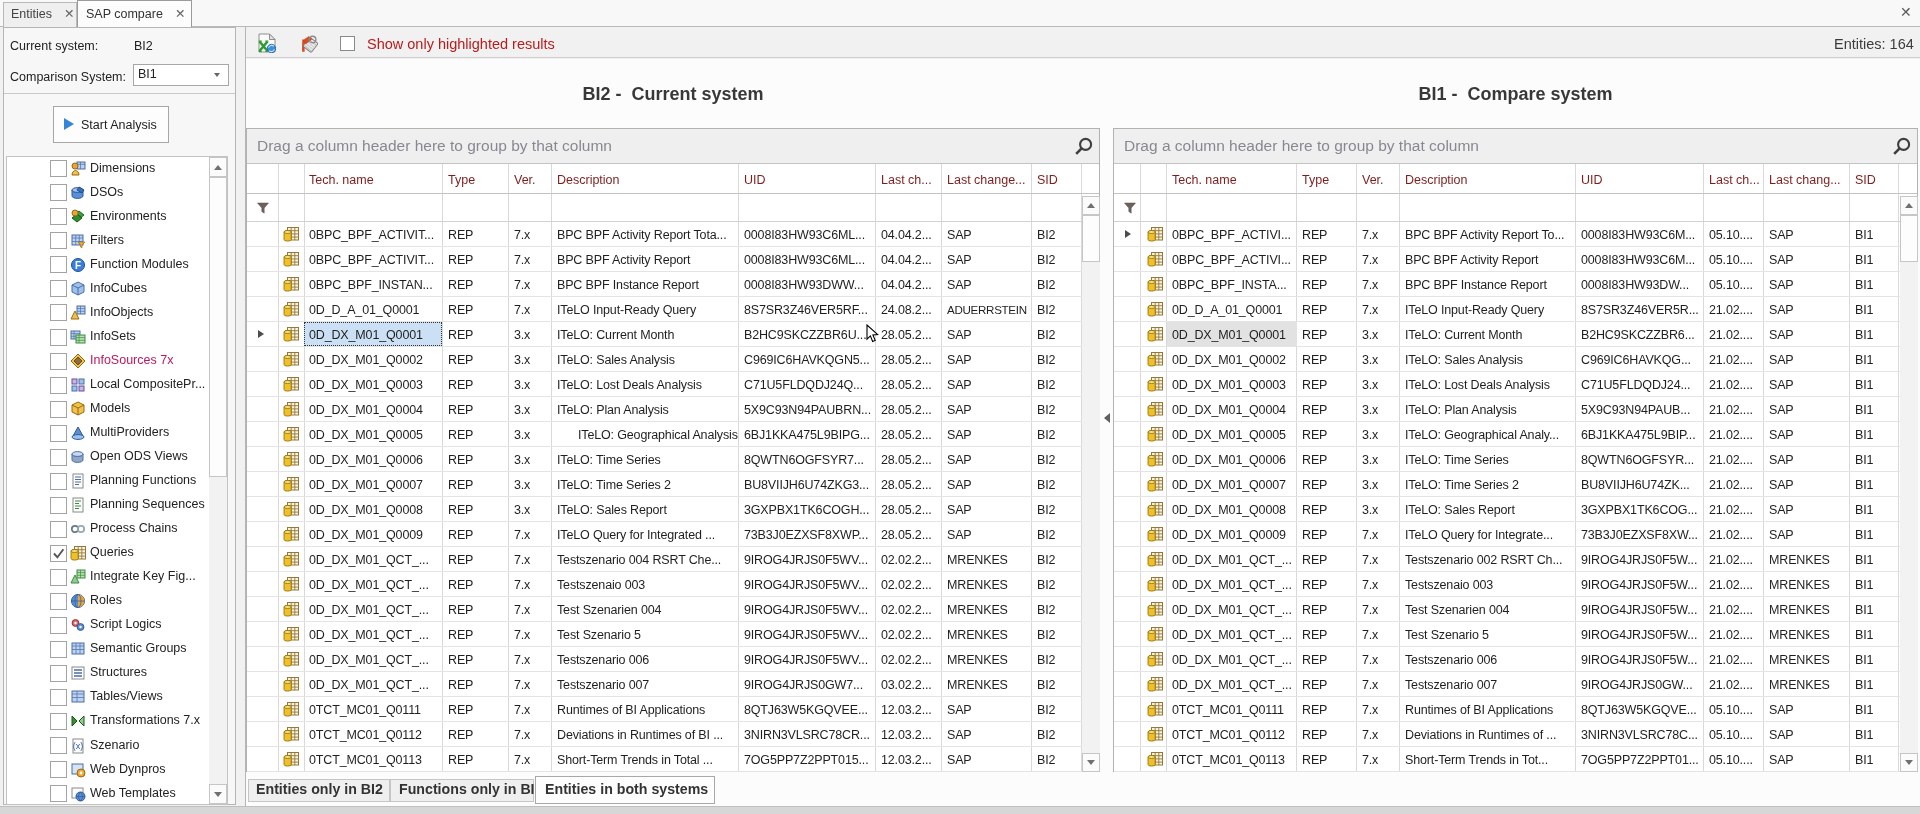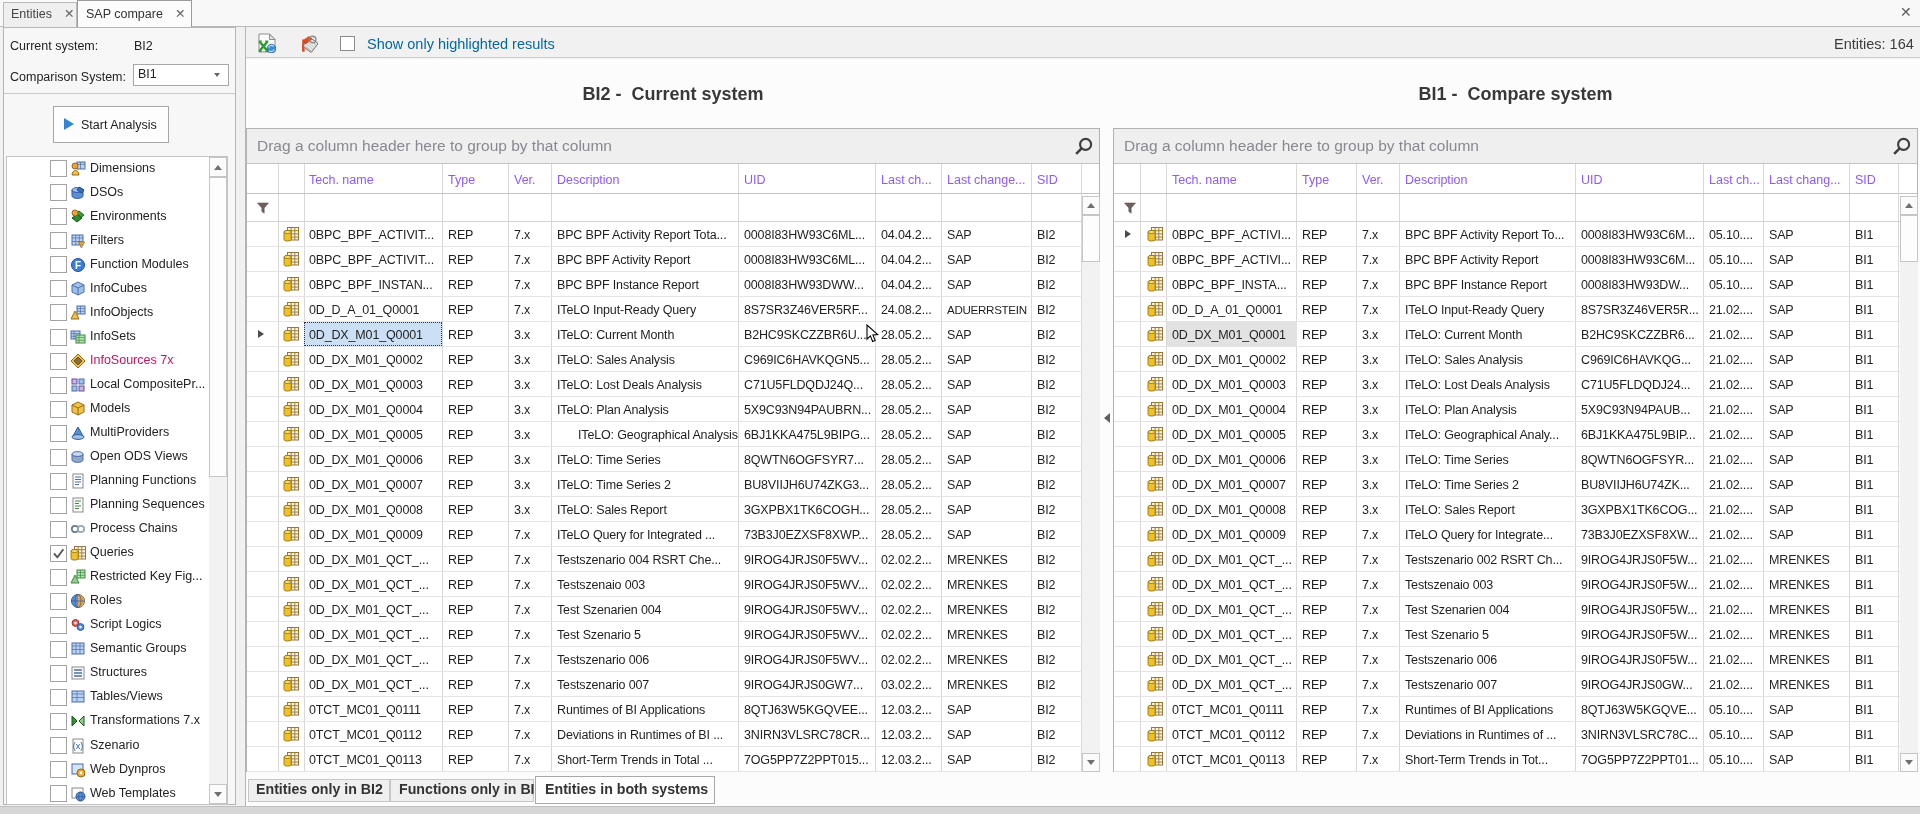--- a/index.html
+++ b/index.html
@@ -1,21 +1,21 @@
 <!DOCTYPE html>
 <html><head><meta charset="utf-8"><title>SAP compare</title>
 <style>
 *{margin:0;padding:0;box-sizing:border-box}
 body{width:1920px;height:814px;position:relative;overflow:hidden;background:#f1f1f1;
  font-family:"Liberation Sans",sans-serif;font-size:12.5px;color:#1f1f1f}
 .a{position:absolute}
 .nw{white-space:nowrap}
 .vl{position:absolute;width:1px;background:#d9d9d9}
 .hl{position:absolute;height:1px;background:#e4e4e4}
-.hd{color:#8b5cf6}
+.hd{color:#7f1d1d}
 .ic{position:absolute;width:16px;height:16px}
 </style></head><body>
 <svg width="0" height="0" style="position:absolute">
 <defs>
 <symbol id="q" viewBox="0 0 16 16">
  <rect x="4.5" y="1.5" width="11" height="12.5" fill="#fbf4df" stroke="#96763a" stroke-width="1"></rect>
  <path d="M4.5 4.7h11M4.5 7.9h11M4.5 11.1h11M8.2 1.5v12.5M11.8 1.5v12.5" stroke="#96763a" stroke-width="0.9" fill="none"></path>
  <path d="M1 6a3.6 1.5 0 0 1 7.2 0v7.6a3.6 1.5 0 0 1-7.2 0z" fill="#f0bf2a" stroke="#8a6d00" stroke-width="0.8"></path>
  <ellipse cx="4.6" cy="6" rx="3.6" ry="1.5" fill="#f9e083" stroke="#8a6d00" stroke-width="0.8"></ellipse>
 </symbol>
@@ -190,21 +190,21 @@
 <svg class="ic" style="left:70px;top:545px">
     <use href="#q"></use>
   </svg>
 <div class="a nw" style="left:90px;top:545px;color:#222">Queries</div>
 <div class="a" style="left:50px;top:569px;width:17px;height:17px;border:1px solid #a3a3a3;background:#fff"></div>
 <svg class="ic" style="left:70px;top:569px" viewBox="0 0 16 16">
     <rect x="7" y="1" width="8" height="8" fill="#b7e0b7" stroke="#3c8c3c"></rect>
     <path d="M7 3.6h8M7 6.3h8M10.5 1v8" stroke="#3c8c3c" stroke-width=".7"></path>
     <path d="M5 6l4 8H1z" fill="#8fce8f" stroke="#3c8c3c"></path>
   </svg>
-<div class="a nw" style="left:90px;top:569px;color:#222">Restricted Key Fig...</div>
+<div class="a nw" style="left:90px;top:569px;color:#222">Integrate Key Fig...</div>
 <div class="a" style="left:50px;top:593px;width:17px;height:17px;border:1px solid #a3a3a3;background:#fff"></div>
 <svg class="ic" style="left:70px;top:593px" viewBox="0 0 16 16">
     <circle cx="8" cy="8" r="6.5" fill="#5b8fd4" stroke="#2c5a9e"></circle>
     <path d="M8 1.5a6.5 6.5 0 0 1 0 13z" fill="#e8a33d"></path>
     <ellipse cx="8" cy="8" rx="3" ry="6.5" fill="none" stroke="#2c5a9e" stroke-width=".7"></ellipse>
     <path d="M1.5 8h13" stroke="#2c5a9e" stroke-width=".7"></path>
   </svg>
 <div class="a nw" style="left:90px;top:593px;color:#222">Roles</div>
 <div class="a" style="left:50px;top:617px;width:17px;height:17px;border:1px solid #a3a3a3;background:#fff"></div>
 <svg class="ic" style="left:70px;top:617px" viewBox="0 0 16 16">
@@ -260,21 +260,21 @@
 <div class="a nw" style="left:90px;top:786px;color:#222">Web Templates</div>
 <div class="a" style="left:245px;top:27px;width:1675px;height:31px;background:#f1f1f1;border-bottom:1px solid #cfcfcf"></div>
 <div class="a" style="left:245px;top:27px;width:1px;height:779px;background:#b5b5b5"></div>
 <svg class="a" style="left:258px;top:33px;width:18px;height:20px" viewBox="0 0 18 20">
     <use href="#xls"></use>
   </svg>
 <svg class="a" style="left:299px;top:34px;width:19px;height:19px" viewBox="0 0 18 18">
     <use href="#pnt"></use>
   </svg>
 <div class="a" style="left:340px;top:36px;width:15px;height:15px;background:#fff;border:1px solid #8a8a8a"></div>
-<div class="a nw" style="left:367px;top:36px;color:#0369a1;font-size:14.5px">Show only highlighted results</div>
+<div class="a nw" style="left:367px;top:36px;color:#b91c1c;font-size:14.5px">Show only highlighted results</div>
 <div class="a nw" style="left:1834px;top:36px;color:#3c3c3c;font-size:14.5px">Entities: 164</div>
 <div class="a" style="left:246px;top:59px;width:1674px;height:747px;background:#fcfcfc"></div>
 <div class="a nw" style="left:246px;top:84px;width:854px;text-align:center;font-size:18px;font-weight:bold;color:#383838">BI2 -&nbsp; Current system</div>
 <div class="a nw" style="left:1113px;top:84px;width:805px;text-align:center;font-size:18px;font-weight:bold;color:#383838">BI1 -&nbsp; Compare system</div>
 <div class="a" style="left:246px;top:128px;width:854px;height:644px;background:#fff;border:1px solid #b2b2b2"></div>
 <div class="a" style="left:247px;top:129px;width:852px;height:35px;background:#efefef;border-bottom:1px solid #c3c3c3"></div>
 <div class="a nw" style="left:257px;top:137px;color:#8a8792;font-size:15.5px">Drag a column header here to group by that column</div>
 <svg class="a" style="left:1073px;top:137px;width:20px;height:20px" viewBox="0 0 20 20">
     <use href="#mag"></use>
   </svg>

